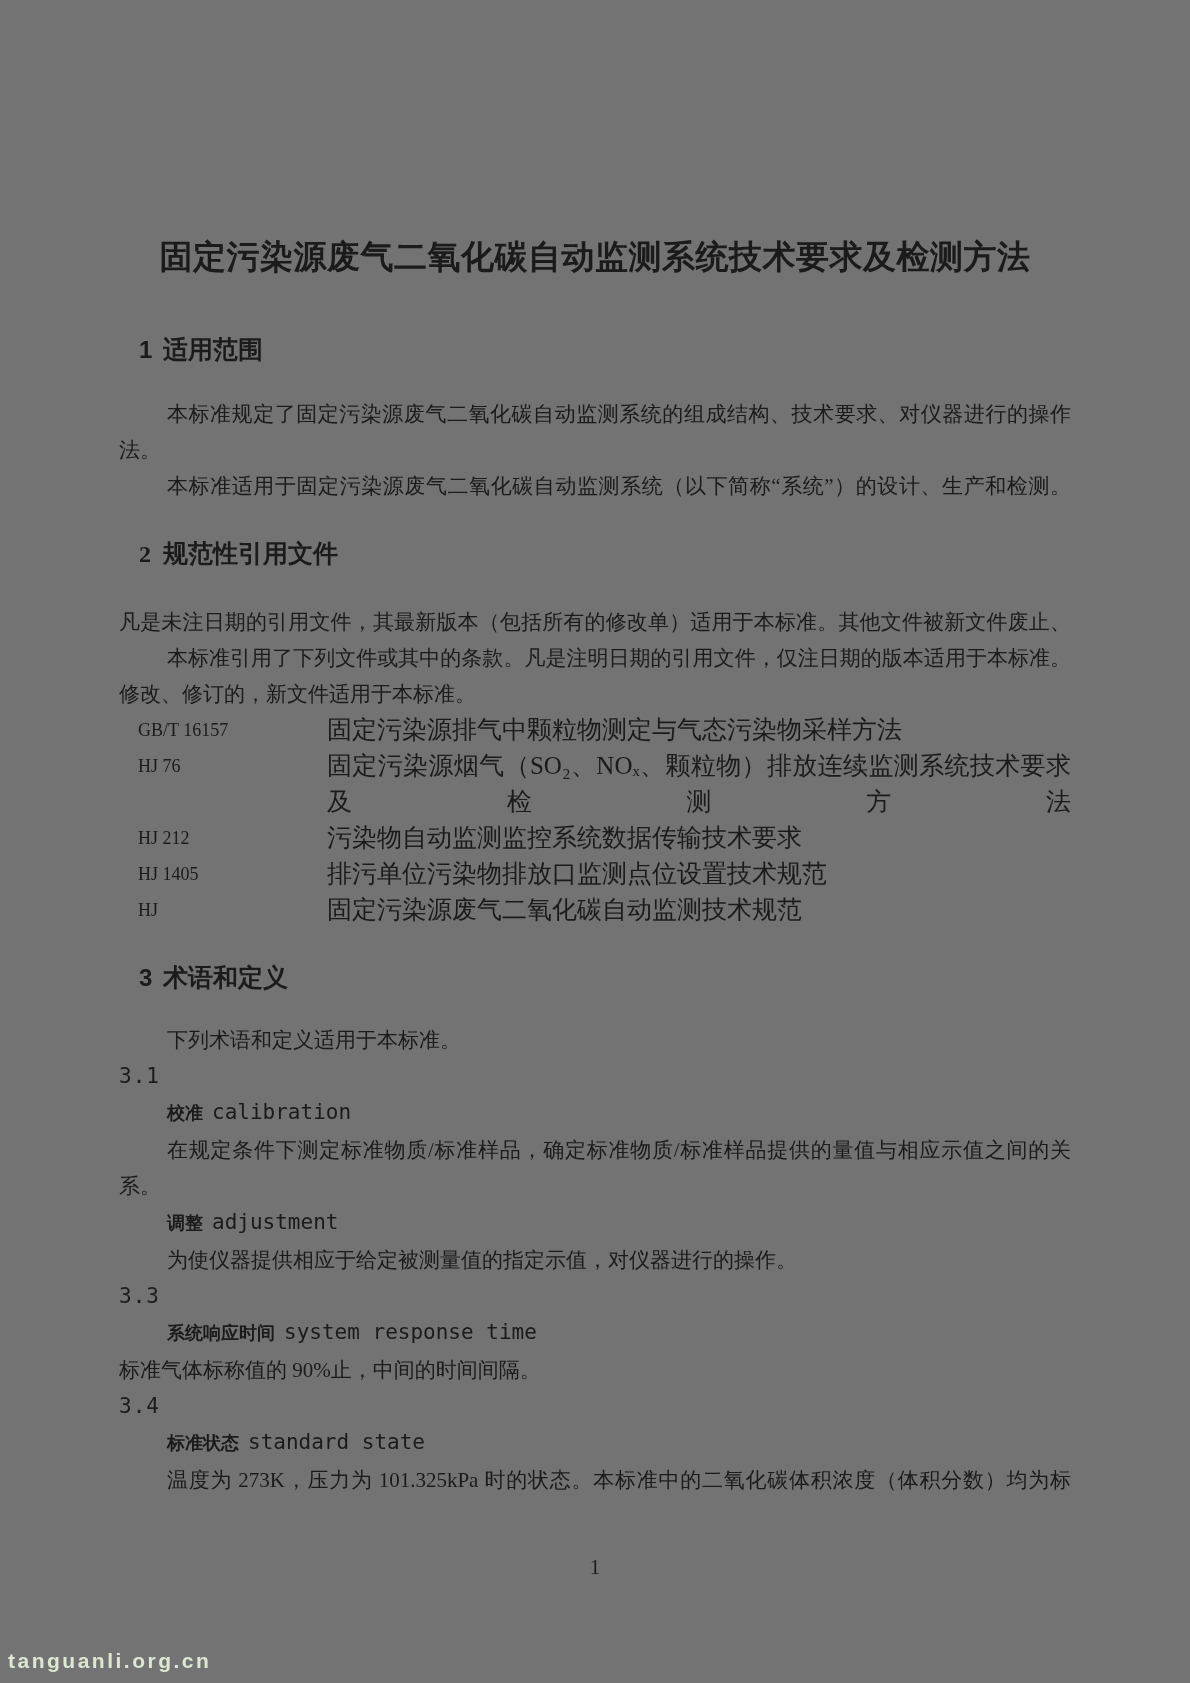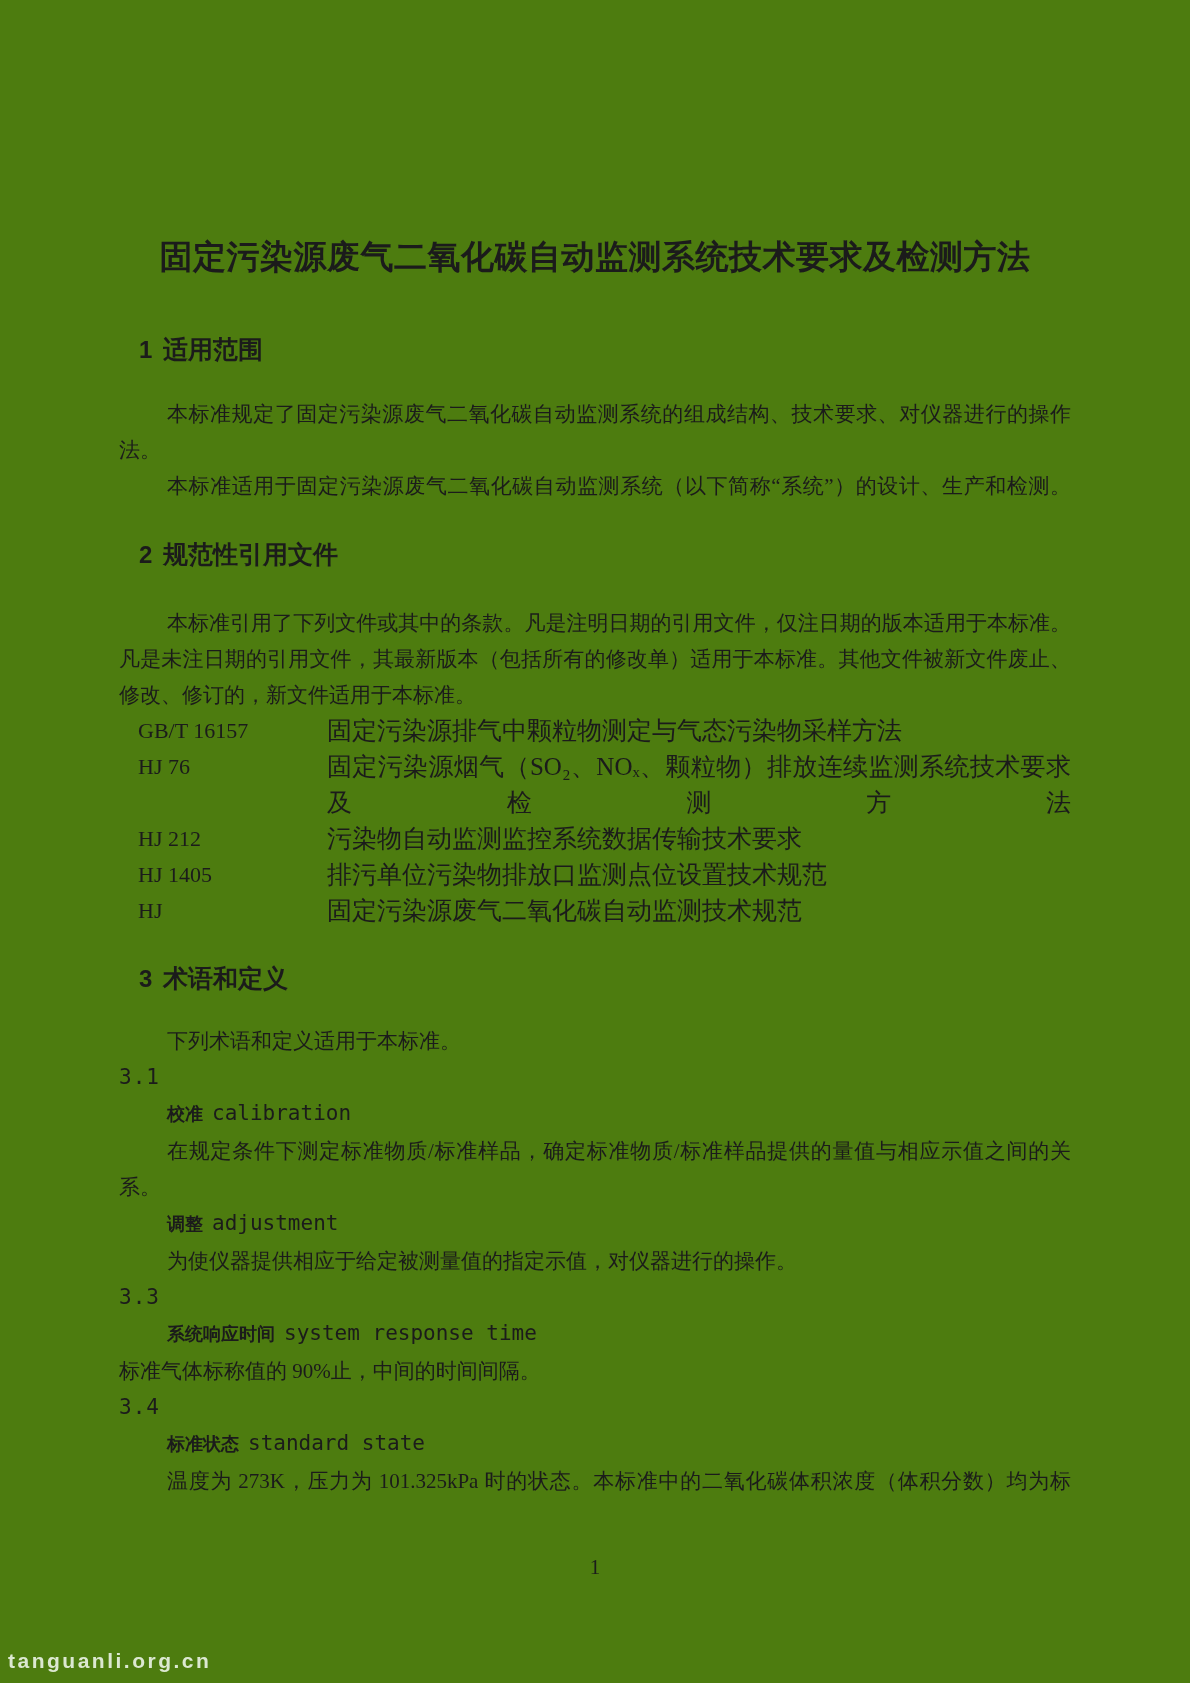--- a/index.html
+++ b/index.html
@@ -1,19 +1,19 @@
 <!DOCTYPE html>
 <html><head>
 <meta charset="utf-8">
 <style>
   html,body{margin:0;padding:0;background:#e8e8e8;}
   .page{
     position:relative;
     width:1190px;height:1683px;
-    background:#4d7c0f;
+    background:#737373;
     margin:0 auto;
     overflow:hidden;
     font-family:"Liberation Serif","DejaVu Serif",serif;
     color:#1b1b1b;
   }
   .content{position:absolute;left:119px;top:0;width:952px;}
   .doc-title{
     margin:236px 0 0 0;
     font-family:"Liberation Sans","DejaVu Sans",sans-serif;
     font-weight:bold;
@@ -22,33 +22,33 @@
     letter-spacing:0.5px;
   }
   .sec-head{
     font-family:"Liberation Sans","DejaVu Sans",sans-serif;
     font-weight:bold;
     font-size:25px;line-height:32px;
     padding-left:20px;
   }
   .sec-head .num{display:inline-block;min-width:24px;font-size:24px;}
   .sh1{margin-top:55px;}
-  .sh2{margin-top:34px;}
+  .sh2{margin-top:34px;font-family:Liberation Serif, serif;}
   .sh3{margin-top:33px;}
   .para{font-size:21px;line-height:36px;}
   .p-s1a{margin-top:30px;}
   .p-s1b{margin-top:0;}
   .p-s2{margin-top:34px;}
   .p-intro{margin-top:28px;}
   .line{min-height:36px;}
   .indent{padding-left:48px;}
   .jfull{text-align:justify;text-align-last:justify;}
   .refs{margin-top:0;}
   .ref-row{display:flex;margin-left:19px;line-height:36px;}
-  .ref-label{flex:none;width:189px;font-size:22px;}
+  .ref-label{flex:none;width:189px;font-size:18px;}
   .ref-title{flex:1;font-size:25px;}
   .term-num{
     font-family:"DejaVu Sans Mono","Liberation Mono",monospace;
     font-size:21px;line-height:36px;letter-spacing:1px;
   }
   .term-head{line-height:36px;padding-left:48px;}
   .term-zh{
     font-family:"Liberation Sans","DejaVu Sans",sans-serif;
     font-weight:bold;font-size:18px;
   }
@@ -84,22 +84,22 @@
       <div class="line">法。</div>
     </div>
     <div class="para p-s1b">
       <div class="line indent jfull">本标准适用于固定污染源废气二氧化碳自动监测系统（以下简称“系统”）的设计、生产和检测。</div>
     </div>
 
     <div class="sec-head sh2">
       <span class="num">2</span><span>规范性引用文件</span>
     </div>
     <div class="para p-s2">
+      <div class="line jfull">凡是未注日期的引用文件，其最新版本（包括所有的修改单）适用于本标准。其他文件被新文件废止、</div>
       <div class="line indent jfull">本标准引用了下列文件或其中的条款。凡是注明日期的引用文件，仅注日期的版本适用于本标准。</div>
-      <div class="line jfull">凡是未注日期的引用文件，其最新版本（包括所有的修改单）适用于本标准。其他文件被新文件废止、</div>
       <div class="line">修改、修订的，新文件适用于本标准。</div>
     </div>
     <div class="refs">
       <div class="ref-row">
         <span class="ref-label">GB/T 16157</span>
         <span class="ref-title">固定污染源排气中颗粒物测定与气态污染物采样方法</span>
       </div>
       <div class="ref-row">
         <span class="ref-label">HJ 76</span>
         <span class="ref-title jfull">固定污染源烟气（SO₂、NOₓ、颗粒物）排放连续监测系统技术要求及检测方法</span>

